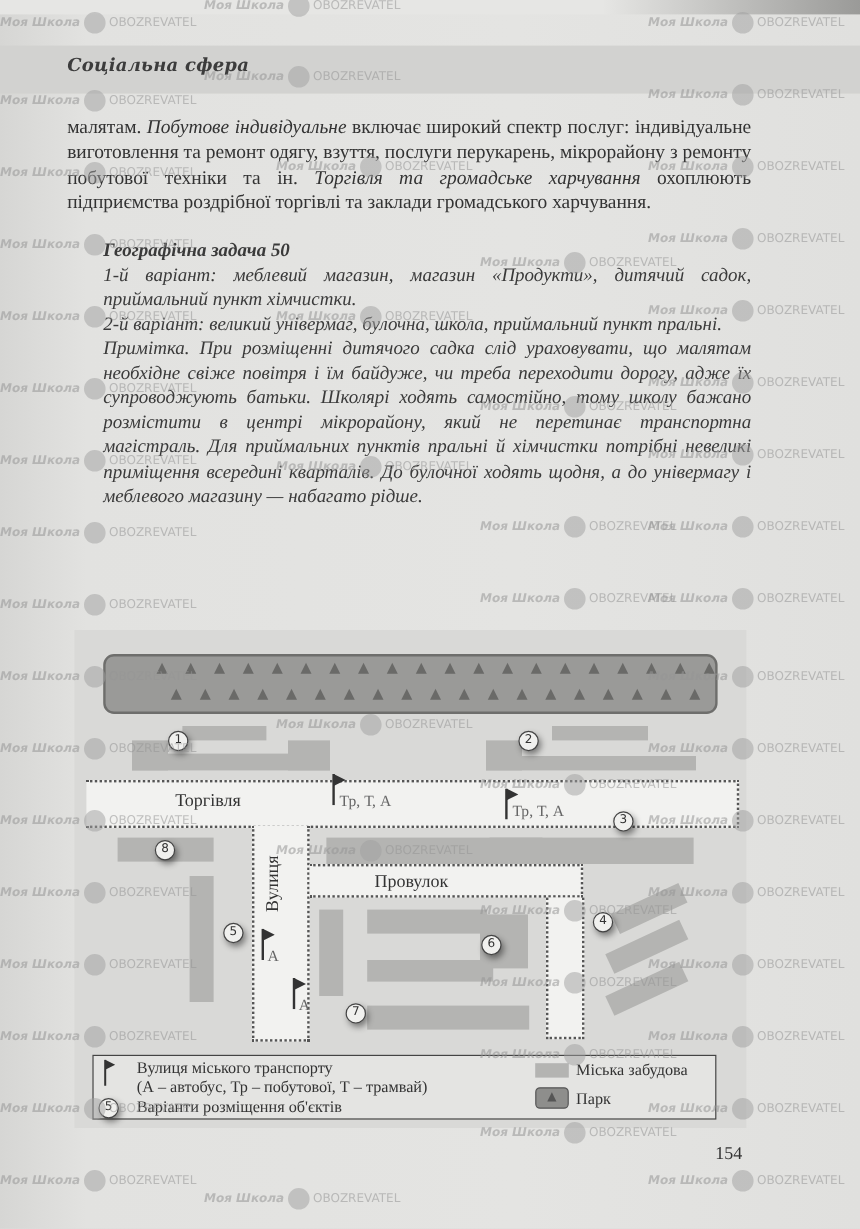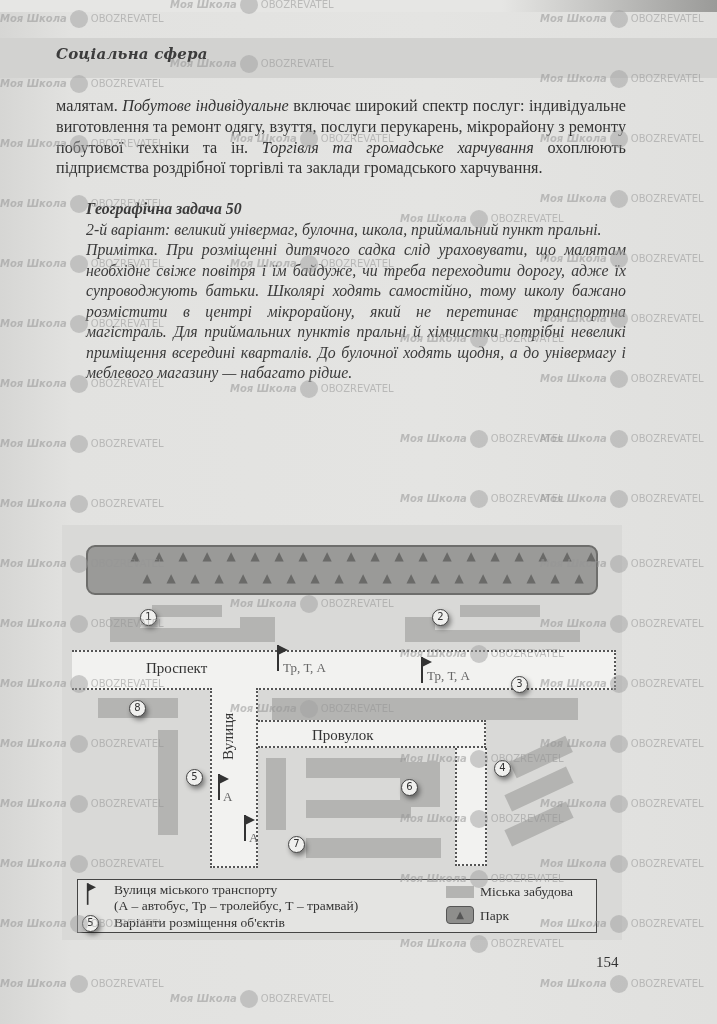--- a/index.html
+++ b/index.html
@@ -102,20 +102,21 @@
   <div class="top-shadow"></div>
   <div class="header-band"></div>
   <div class="header-title">Соціальна сфера</div>
 
   <div class="body-text">
     <span>малятам. </span><span class="it">Побутове індивідуальне</span><span> включає широкий спектр послуг: індивідуальне виготовлення та ремонт одягу, взуття, послуги перукарень, мікрорайону з ремонту побутової техніки та ін. </span><span class="it">Торгівля та громадське харчування</span><span> охоплюють підприємства роздрібної торгівлі та заклади громадського харчування.</span>
   </div>
 
   <div class="task">
     <p class="t-title">Географічна задача 50</p>
+    <p>1-й варіант: меблевий магазин, магазин «Продукти», дитячий садок, приймальний пункт хімчистки.</p>
     <p>2-й варіант: великий універмаг, булочна, школа, приймальний пункт пральні.</p>
     <p>Примітка. При розміщенні дитячого садка слід ураховувати, що малятам необхідне свіже повітря і їм байдуже, чи треба переходити дорогу, адже їх супроводжують батьки. Школярі ходять самостійно, тому школу бажано розмістити в центрі мікрорайону, який не перетинає транспортна магістраль. Для приймальних пунктів пральні й хімчистки потрібні невеликі приміщення всередині кварталів. До булочної ходять щодня, а до універмагу і меблевого магазину — набагато рідше.</p>
   </div>
 
 
   <div class="map"></div>
 
   <div class="park" id="park"></div>
 
   <div class="bld" style="left:152px;top:605px;width:70px;height:12px;"></div>
@@ -136,21 +137,21 @@
   <div class="bld" style="left:306px;top:838px;width:135px;height:20px;"></div>
   <div class="bld" style="left:510px;top:748px;width:62px;height:18px;transform:rotate(-25deg);"></div>
   <div class="bld" style="left:505px;top:780px;width:68px;height:18px;transform:rotate(-25deg);"></div>
   <div class="bld" style="left:505px;top:815px;width:68px;height:18px;transform:rotate(-25deg);"></div>
 
   <div class="road" style="left:72px;top:650px;width:544px;height:40px;border-left:none;"></div>
   <div class="road" style="left:210px;top:688px;width:48px;height:180px;border-top:none;"></div>
   <div class="road" style="left:258px;top:720px;width:228px;height:28px;border-left:none;"></div>
   <div class="road" style="left:455px;top:748px;width:32px;height:118px;border-top:none;"></div>
 
-  <div class="road-label" style="left:146px;top:660px;">Проспект</div>
+  <div class="road-label" style="left:146px;top:660px;">Торгівля</div>
   <div class="road-label" style="left:220px;top:730px;transform:rotate(-90deg);transform-origin:left top;top:760px;">Вулиця</div>
   <div class="road-label" style="left:312px;top:727px;">Провулок</div>
 
   <svg class="flag" style="left:276px;top:645px;" viewBox="0 0 12 26">
       <line x1="2" y1="0" x2="2" y2="26" stroke="#333" stroke-width="2"></line>
       <polygon points="2,0 12,5 2,10" fill="#333"></polygon>
     </svg>
   <div class="stop-label" style="left:283px;top:660px;">Тр, Т, А</div>
   <svg class="flag" style="left:420px;top:657px;" viewBox="0 0 12 26">
       <line x1="2" y1="0" x2="2" y2="26" stroke="#333" stroke-width="2"></line>
@@ -176,21 +177,21 @@
   <div class="num" style="left:401px;top:779px;">6</div>
   <div class="num" style="left:288px;top:836px;">7</div>
   <div class="num" style="left:129px;top:700px;">8</div>
 
   <div class="legend">
     <svg class="flag" style="left:8px;top:3px;width:10px;height:22px;" viewBox="0 0 12 26">
         <line x1="2" y1="0" x2="2" y2="26" stroke="#333" stroke-width="2"></line>
         <polygon points="2,0 12,5 2,10" fill="#333"></polygon>
       </svg>
     <div class="lt" style="left:36px;top:2px;">Вулиця міського транспорту</div>
-    <div class="lt" style="left:36px;top:18px;">(А – автобус, Тр – тролейбус, Т – трамвай)</div>
+    <div class="lt" style="left:36px;top:18px;">(А – автобус, Тр – побутової, Т – трамвай)</div>
     <div class="num" style="left:4px;top:35px;">5</div>
     <div class="lt" style="left:36px;top:35px;">Варіанти розміщення об'єктів</div>
     <div class="bld" style="left:368px;top:6px;width:28px;height:12px;"></div>
     <div class="lt" style="left:402px;top:4px;">Міська забудова</div>
     <div style="position:absolute;left:368px;top:26px;width:28px;height:18px;background:#8e8e8c;border:1.5px solid #555;border-radius:4px;color:#555;font-size:10px;text-align:center;line-height:15px;">▲</div>
     <div class="lt" style="left:402px;top:28px;">Парк</div>
   </div>
 
   <div class="page-num">154</div>
 <div class="tree" style="left: 130px; top: 548px;">▲</div>

